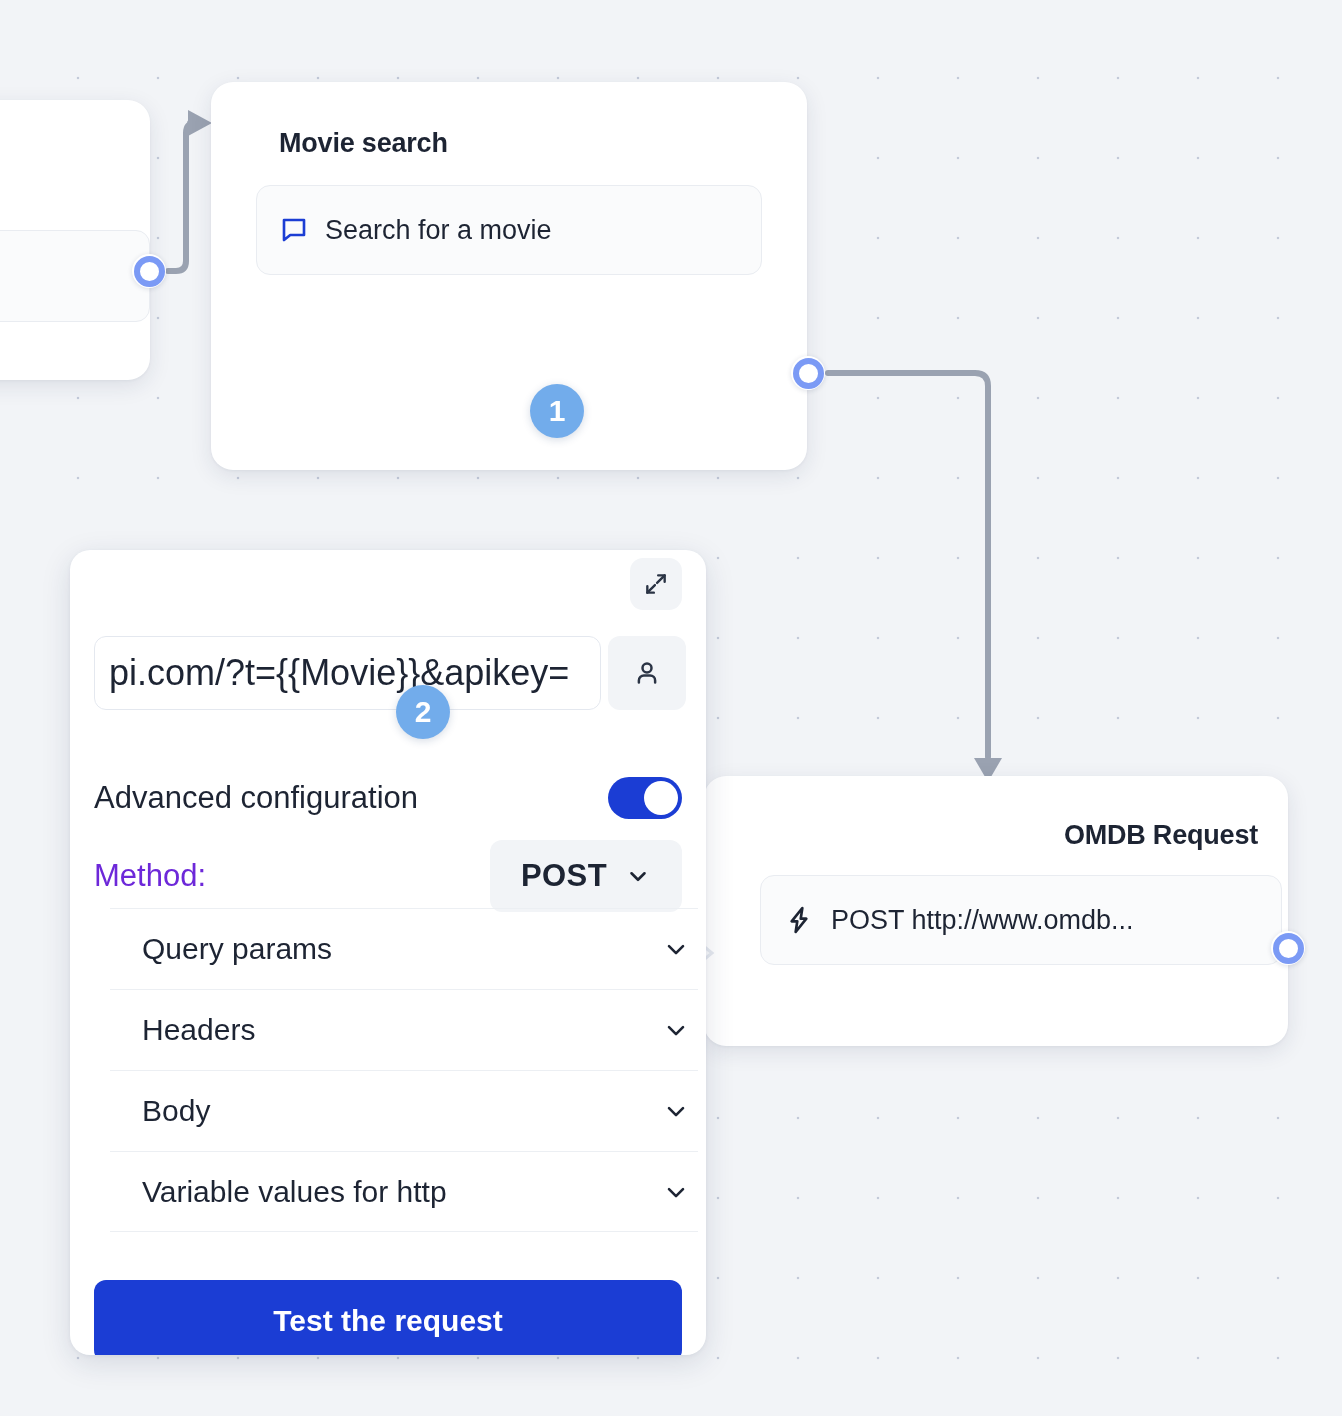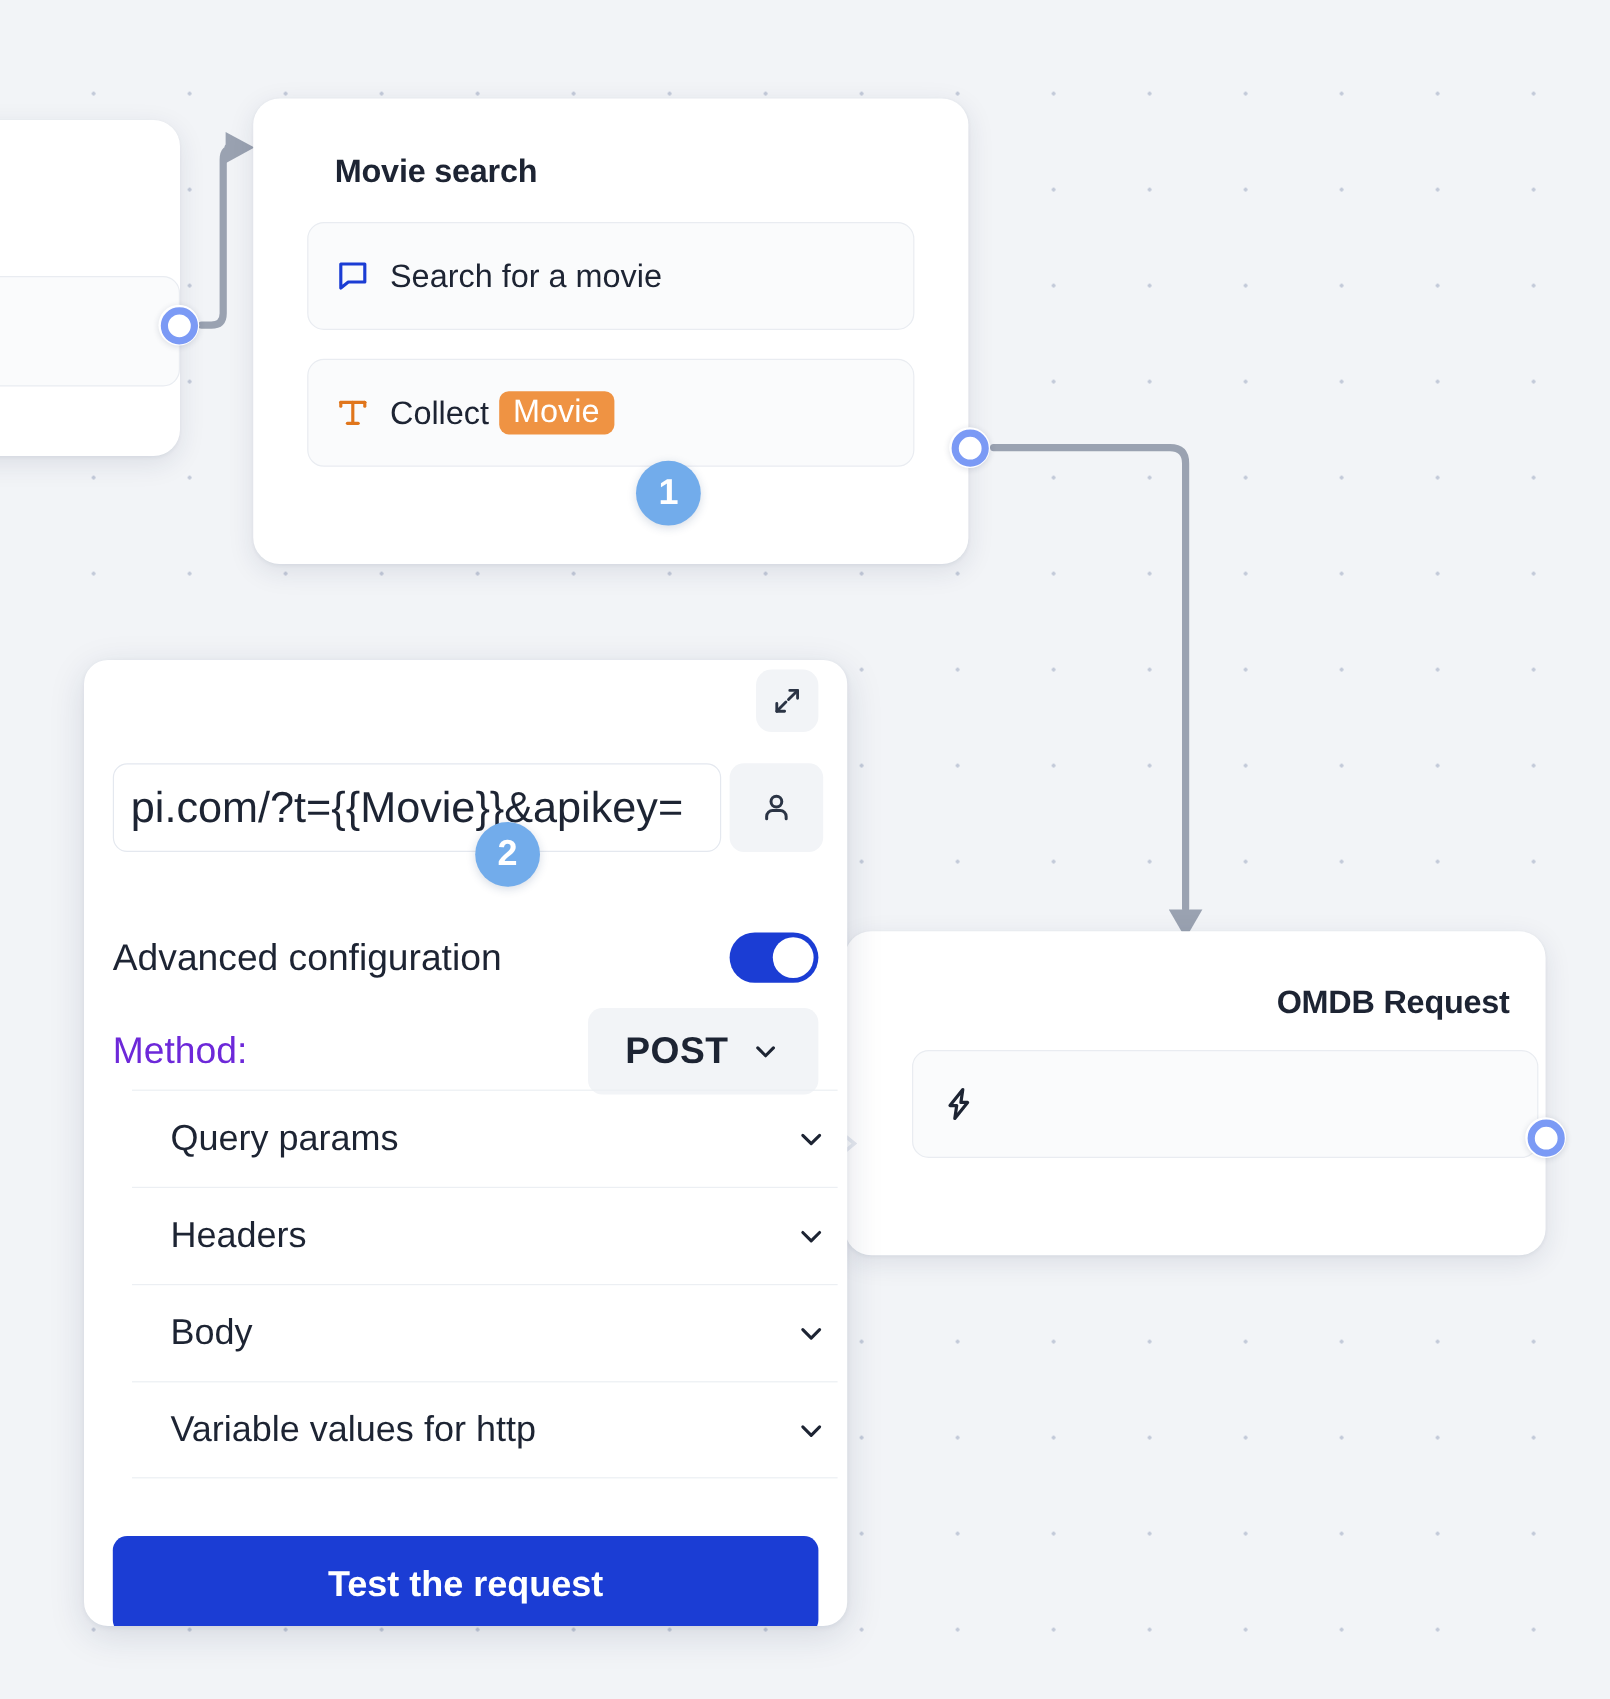--- a/index.html
+++ b/index.html
@@ -349,52 +349,38 @@
 
   <div class="node-row">
     <span class="row-icon">
       <svg width="30" height="30" viewBox="0 0 24 24" fill="none" stroke="#1b3dd4" stroke-width="2.1" stroke-linecap="round" stroke-linejoin="round">
         <path d="M4 4 h16 v12 h-11 l-5 4 z"></path>
       </svg>
     </span>
     <span class="node-row-label">Search for a movie</span>
   </div>
 
-  <div class="node-row">
-    <span class="row-icon">
-      <svg width="30" height="30" viewBox="0 0 24 24" fill="none" stroke="#e0761c" stroke-width="2.1" stroke-linecap="round">
-        <path d="M4 5 h16"></path>
-        <path d="M4 5 v2.6"></path>
-        <path d="M20 5 v2.6"></path>
-        <path d="M12 5 v14"></path>
-        <path d="M8.4 19 h7.2"></path>
-      </svg>
-    </span>
-    <span class="node-row-label">
-      <span>Collect</span>
-      <span class="var-chip">Movie</span>
-    </span>
-  </div>
 </div>
 <div class="port" style="left:791px; top:356px;"></div>
 <div class="step-badge" style="left:530px; top:384px;">1</div>
 
 <div class="node" id="node-omdb">
   <svg class="input-chevron" viewBox="0 0 22 34" fill="none">
     <path d="M2 3 L19 17 L2 31" stroke="#e4e8ef" stroke-width="3" fill="#fafbfc"></path>
   </svg>
 
   <div class="node-title">OMDB Request</div>
 
   <div class="node-row">
     <span class="row-icon">
       <svg width="32" height="32" viewBox="0 0 24 24" fill="none" stroke="#1d2433" stroke-width="2" stroke-linejoin="round" stroke-linecap="round">
         <path d="M14.5 3 L6.5 13 h4.2 l-1.2 8 l8 -10 h-4.2 z"></path>
       </svg>
     </span>
+    <span class="node-row-label">POST http://www.omdb...</span>
   </div>
 </div>
 <div class="port" style="left:1271px; top:931px;"></div>
 
 <div id="config-panel">
 
   <div id="expand-btn">
     <svg width="26" height="26" viewBox="0 0 24 24" fill="none" stroke="#2b3445" stroke-width="2.2" stroke-linecap="round" stroke-linejoin="round">
       <path d="M14 4 h6 v6"></path>
       <path d="M20 4 L13 11"></path>

